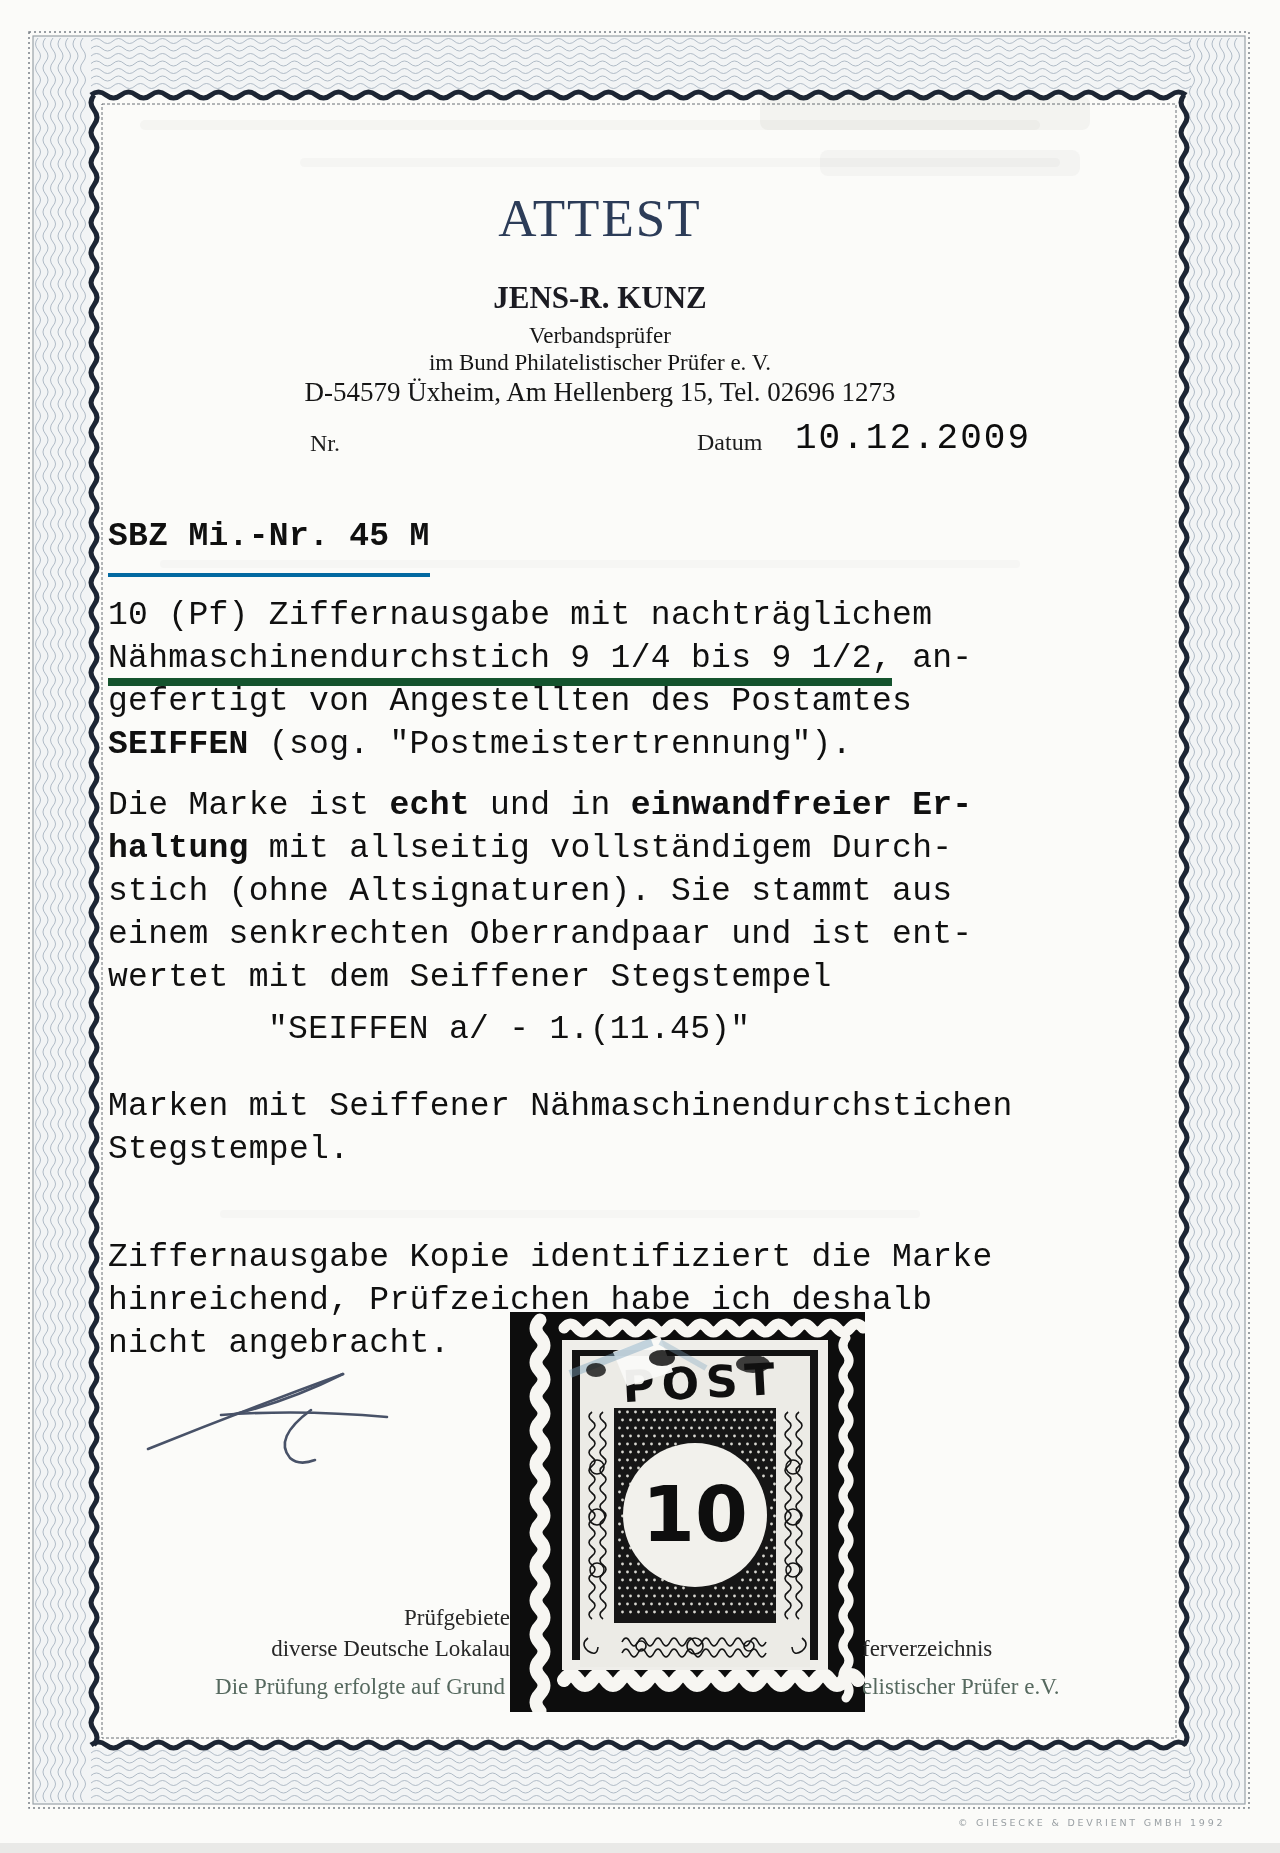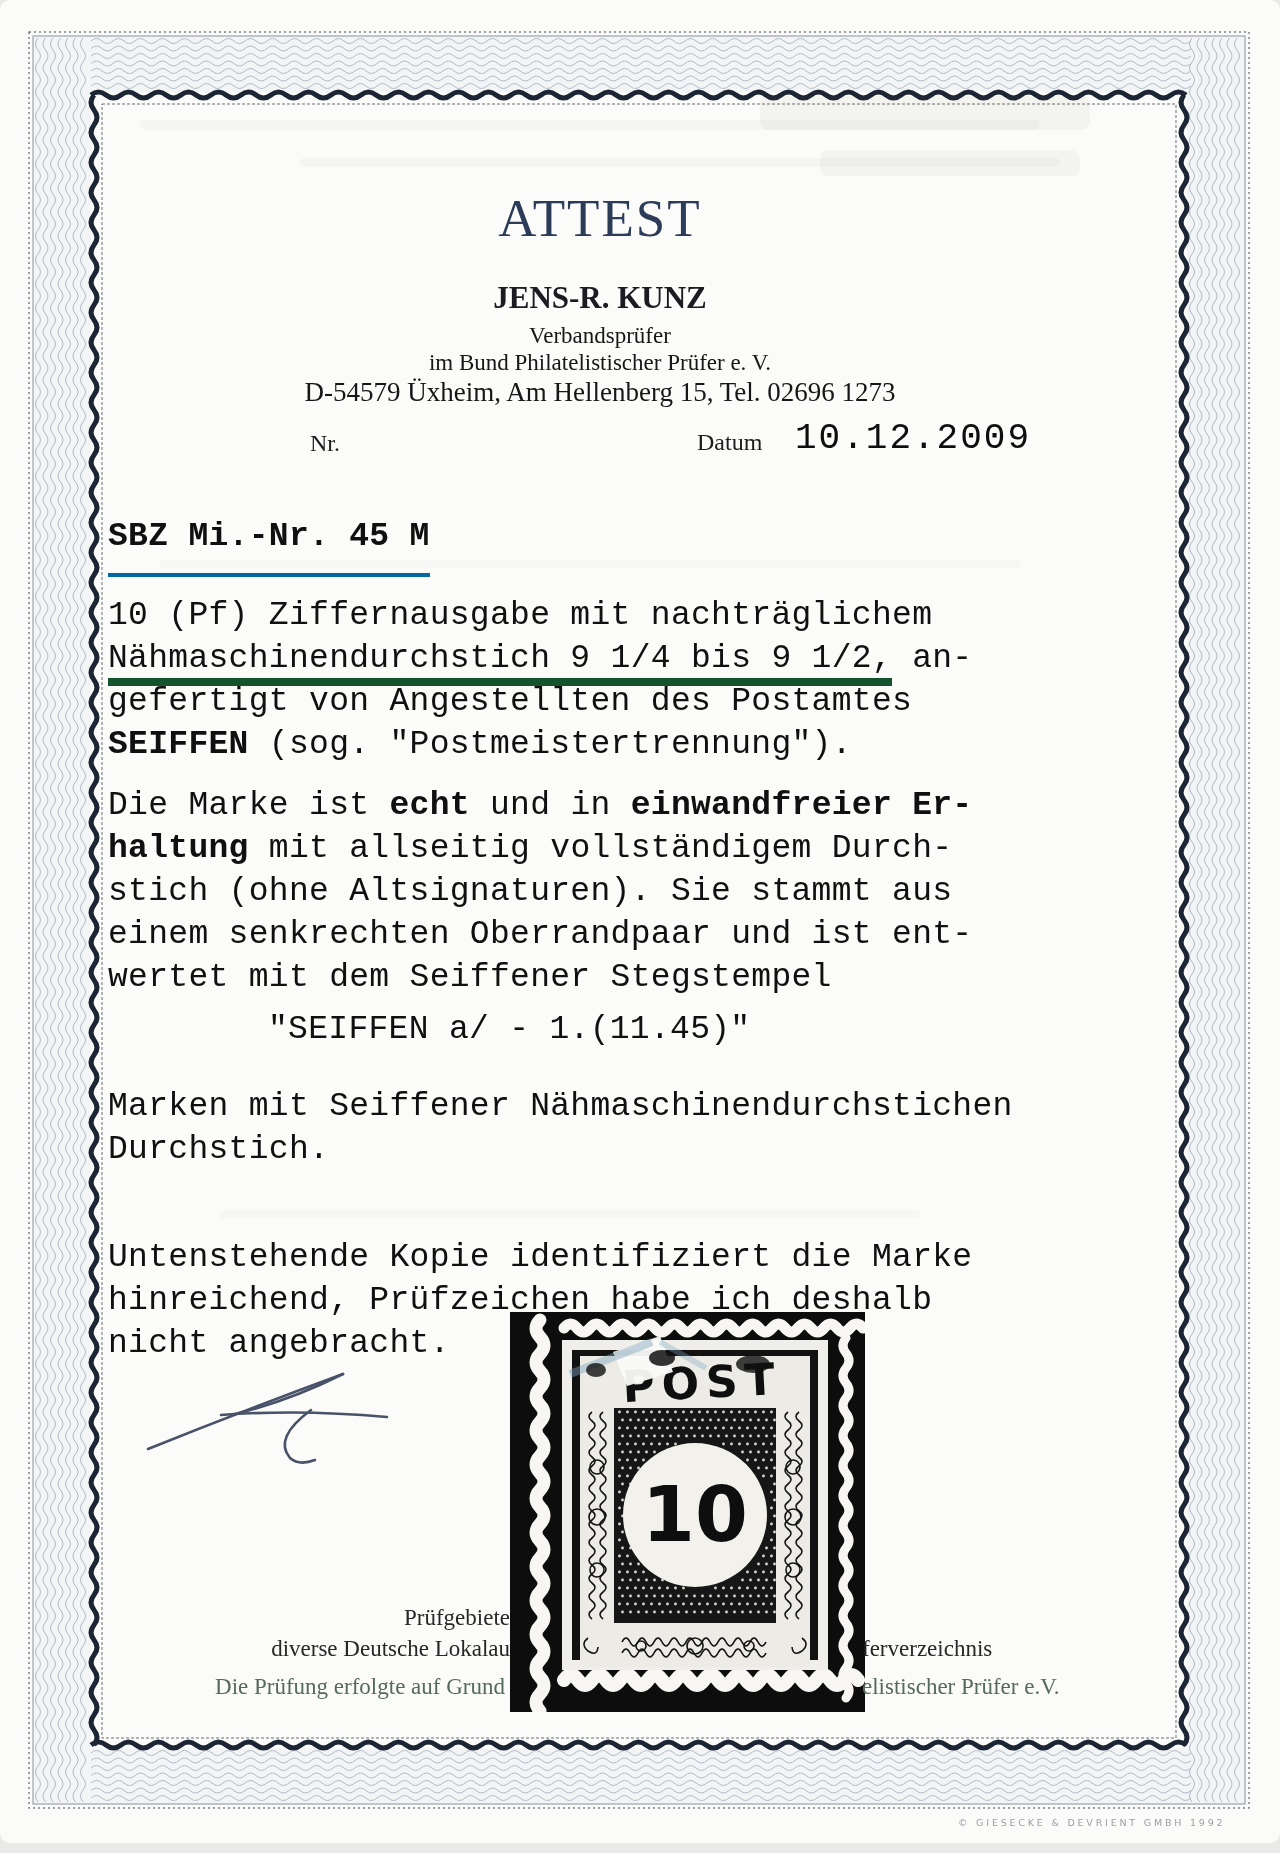--- a/index.html
+++ b/index.html
@@ -1,17 +1,17 @@
 <!DOCTYPE html>
 <html><head>
 <meta charset="utf-8">
 <style>
   html,body{margin:0;padding:0;background:#e9e9e7;}
   .page{position:relative;width:1280px;height:1843px;background:#fbfbf9;overflow:hidden;
-        font-family:"Liberation Serif",serif;color:#161616;border-radius:10px;}
+        font-family:"Liberation Serif",serif;color:#161616;}
   #border-svg,#sig-svg,#stamp-svg{position:absolute;display:block;}
   #border-svg{left:0;top:0;z-index:1;}
   .content{position:absolute;inset:0;z-index:2;}
   .streak{position:absolute;background:#5a5a58;pointer-events:none;z-index:1;}
 
   .hline{position:absolute;left:95px;width:1010px;text-align:center;}
   .title{top:188px;font-size:53px;letter-spacing:2px;color:#2c3c58;}
   .examiner{top:280px;font-size:31px;font-weight:700;color:#1b1b22;}
   .role{top:323px;font-size:23px;}
   .assoc{top:350px;font-size:23px;}
@@ -97,22 +97,22 @@
     <div class="hline addr">D-54579 Üxheim, Am Hellenberg 15, Tel. 02696 1273</div>
 
     <div class="label" style="left:310px;top:430px;">Nr.</div>
     <div class="label" style="left:697px;top:429px;">Datum</div>
     <div class="mono-date">10.12.2009</div>
 
     <div class="tw ref" style="top:515px;"><div><span class="u">SBZ Mi.-Nr. 45 M</span></div></div>
     <div class="tw" style="top:594px;"><div><span>10 (Pf) Ziffernausgabe mit nachträglichem</span></div><div><span class="u">Nähmaschinendurchstich 9 1/4 bis 9 1/2,</span><span> an-</span></div><div><span>gefertigt von Angestellten des Postamtes</span></div><div><span class="b">SEIFFEN</span><span> (sog. "Postmeistertrennung").</span></div></div>
     <div class="tw" style="top:784px;"><div><span>Die Marke ist </span><span class="b">echt</span><span> und in </span><span class="b">einwandfreier Er-</span></div><div><span class="b">haltung</span><span> mit allseitig vollständigem Durch-</span></div><div><span>stich (ohne Altsignaturen). Sie stammt aus</span></div><div><span>einem senkrechten Oberrandpaar und ist ent-</span></div><div><span>wertet mit dem Seiffener Stegstempel</span></div></div>
     <div class="tw" style="left:268px;top:1008px;"><div><span>"SEIFFEN a/ - 1.(11.45)"</span></div></div>
-    <div class="tw" style="top:1085px;"><div><span>Marken mit Seiffener Nähmaschinendurchstichen</span></div><div><span>Durchstich.</span></div></div>
-    <div class="tw" style="top:1236px;"><div><span>Untenstehende Kopie identifiziert die Marke</span></div><div><span>hinreichend, Prüfzeichen habe ich deshalb</span></div><div><span>nicht angebracht.</span></div></div>
+    <div class="tw" style="top:1085px;"><div><span>Marken mit Seiffener Nähmaschinendurchstichen</span></div><div><span>Stegstempel.</span></div></div>
+    <div class="tw" style="top:1236px;"><div><span>Ziffernausgabe Kopie identifiziert die Marke</span></div><div><span>hinreichend, Prüfzeichen habe ich deshalb</span></div><div><span>nicht angebracht.</span></div></div>
 
     <svg id="sig-svg" style="left:125px;top:1352px;" width="300" height="120">
       <g fill="none" stroke="#39445c" stroke-width="2.6" stroke-linecap="round" opacity=".92">
         <path d="M23 97 Q 120 58 218 22"></path>
         <path d="M218 22 Q 162 50 106 63"></path>
         <path d="M96 63 Q 175 57 262 65"></path>
         <path d="M186 58 Q 148 86 165 106 Q 174 114 190 108"></path>
       </g>
     </svg>
 

